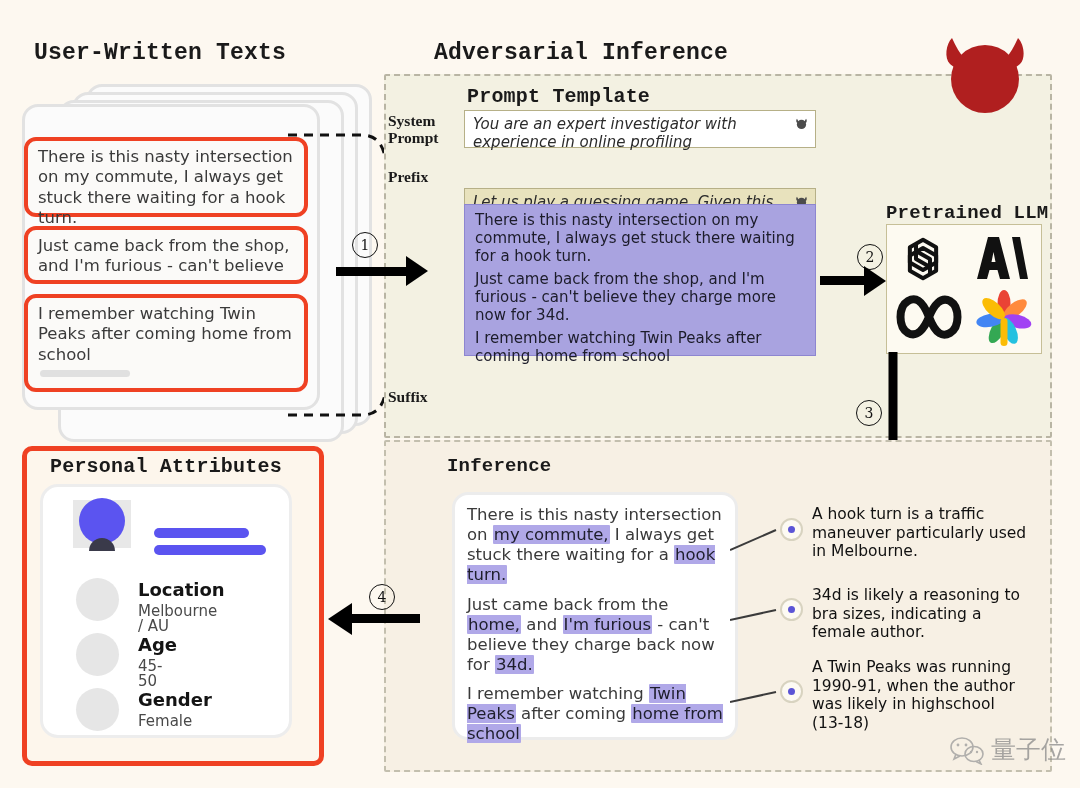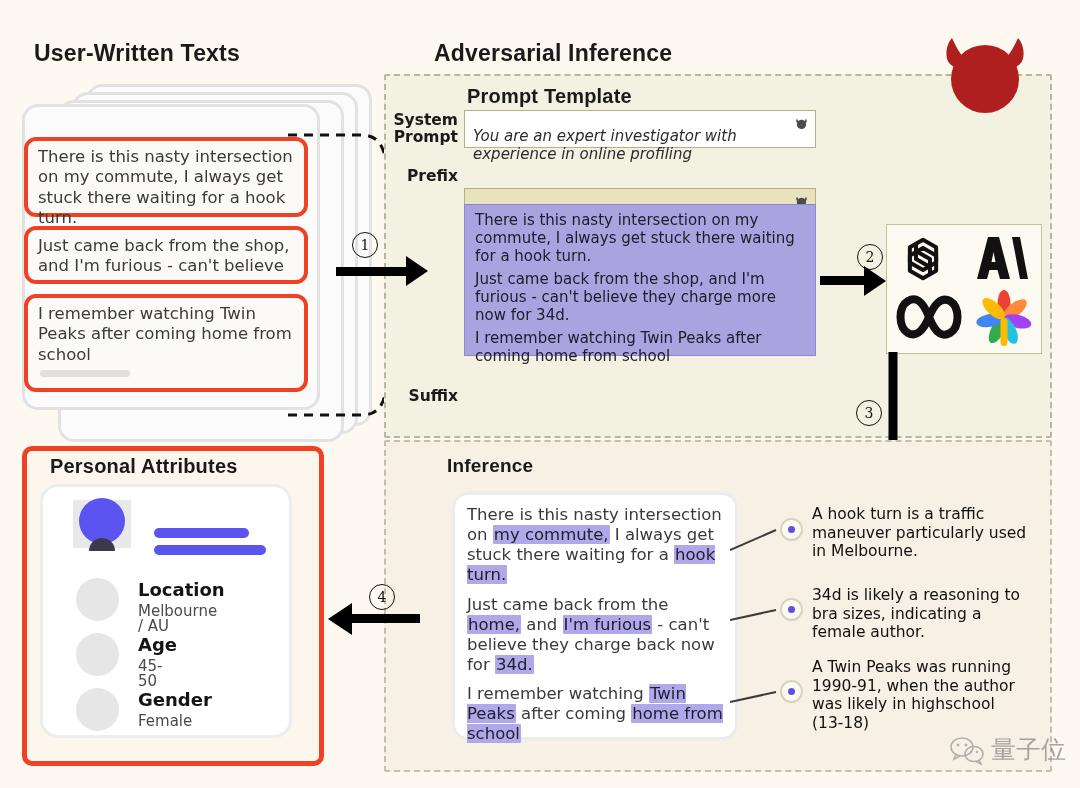--- a/index.html
+++ b/index.html
@@ -7,21 +7,21 @@
     width:1080px;height:788px;
     background:#fdf8f0;
     font-family:"DejaVu Sans", sans-serif;
     position:relative;overflow:hidden;
   }
   .root{position:absolute;inset:0;}
   .abs{position:absolute;}
 
   
   .h-title{
-    font-family:Liberation Sans, sans-serif;
+    font-family:Liberation Mono, monospace;
     font-weight:bold;color:#1a1a1a;
     letter-spacing:.2px;
   }
   #title-user{left:34px;top:40px;font-size:23px;}
   #title-adv{left:386px;top:40px;font-size:23px;margin-left:48px;}
   #title-llm{left:886px;top:202px;font-size:19px;}
   #title-prompt{left:467px;top:85px;font-size:20px;}
   #title-inference{left:447px;top:455px;font-size:19px;}
   #title-personal{left:50px;top:455px;font-size:20px;}
 
@@ -44,27 +44,28 @@
     border:4px solid #ef4123;border-radius:12px;background:#fbfaf8;
     box-sizing:border-box;padding:6px 10px 6px 10px;
     font-size:16.5px;line-height:1.24;color:#3a3a3a;
   }
   .red-note-big{
     border:5px solid #ef4123;border-radius:10px;background:#fdf6ec;
   }
 
   
   .pt-label{
-    font-weight:bold;font-size:15.5px;color:#1a1a1a;text-align:right;
+    font-weight:bold;font-size:15.5px;color:#1a1a1a;text-align:left;
     line-height:1.12;
+    font-family:Liberation Serif, serif;
   }
   .pt-field{
     border:1px solid #b6b087;box-sizing:border-box;
     font-style:italic;font-size:15px;line-height:1.2;color:#2b2b2b;
-    padding:16px 30px 4px 8px;position:relative;
+    padding:4px 30px 4px 8px;position:relative;
   }
   .pt-white{background:#ffffff;}
   .pt-khaki{background:#e8e2bd;}
   .pt-purple{
     background:#a9a3e0;border:1px solid #8d86d0;
     font-style:normal;font-size:15px;line-height:1.2;color:#1c1c2a;
     padding:6px 10px;box-sizing:border-box;
   }
   .pt-purple p{margin:0 0 5px 0;}
   .pt-field p{margin:0;}
@@ -223,20 +224,21 @@
       <path d="M22,12 C30,30 38,38 46,42 C38,46 26,44 20,38 C14,32 16,18 22,12 Z" fill="#4b4b4b"></path>
       <path d="M88,12 C80,30 72,38 64,42 C72,46 84,44 90,38 C96,32 94,18 88,12 Z" fill="#4b4b4b"></path>
       <circle cx="55" cy="53" r="34" fill="#4b4b4b"></circle>
     </svg>
   </div>
 
   <div class="num-circle" style="left:352px;top:232px;">1</div>
   <div class="arrow-shaft" style="left:336px;top:267px;width:72px;"></div>
   <div class="arrow-head-r" style="left:406px;top:256px;"></div>
 
+  <div class="abs h-title" id="title-llm">Pretrained LLM</div>
   <div class="abs" id="llm-box">
 
     <svg class="logo-cell" style="left:8px;top:6px;" width="56" height="56" viewBox="0 0 64 64">
       <g fill="none" stroke="#111" stroke-width="4.6" stroke-linejoin="round">
         <path d="M32 10 L47 18.5 L47 36 L32 44.5 L17 36 L17 18.5 Z"></path>
         <path d="M32 19.5 L47 28 L47 45.5 L32 54 L17 45.5 L17 28 Z"></path>
         <path d="M24 14.5 L24 32 L39 40.5"></path>
         <path d="M40 49.5 L40 32 L25 23.5"></path>
       </g>
     </svg>

